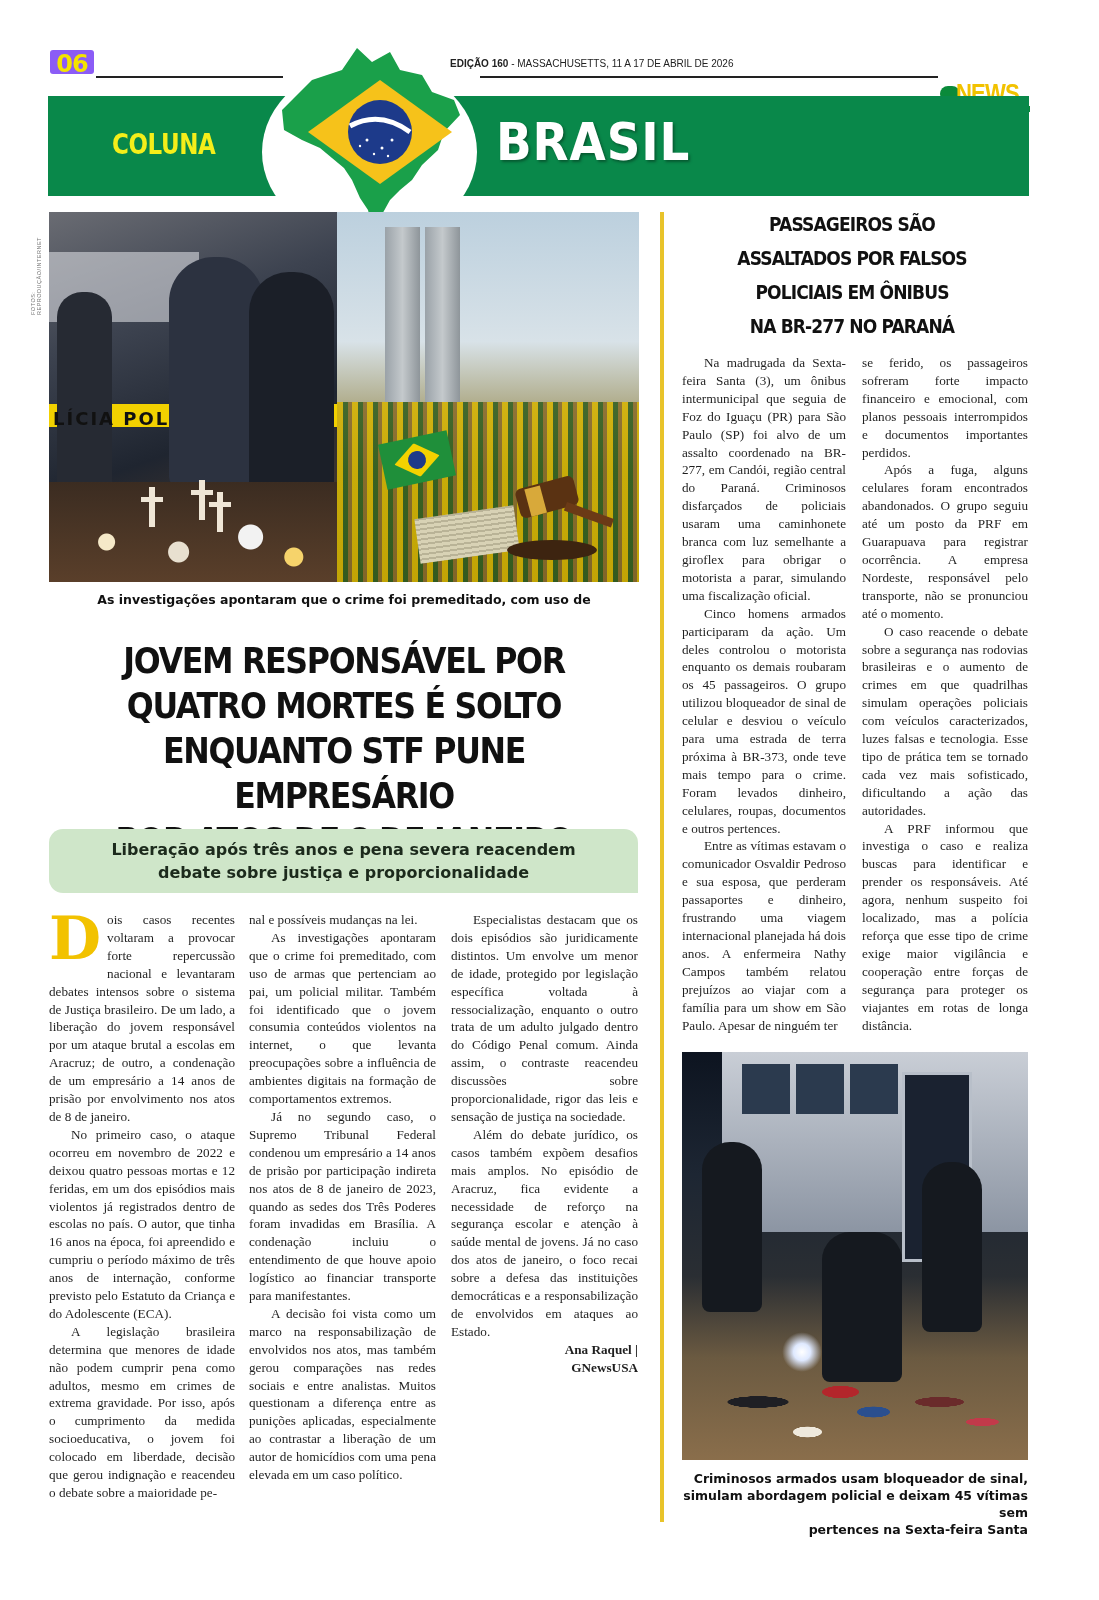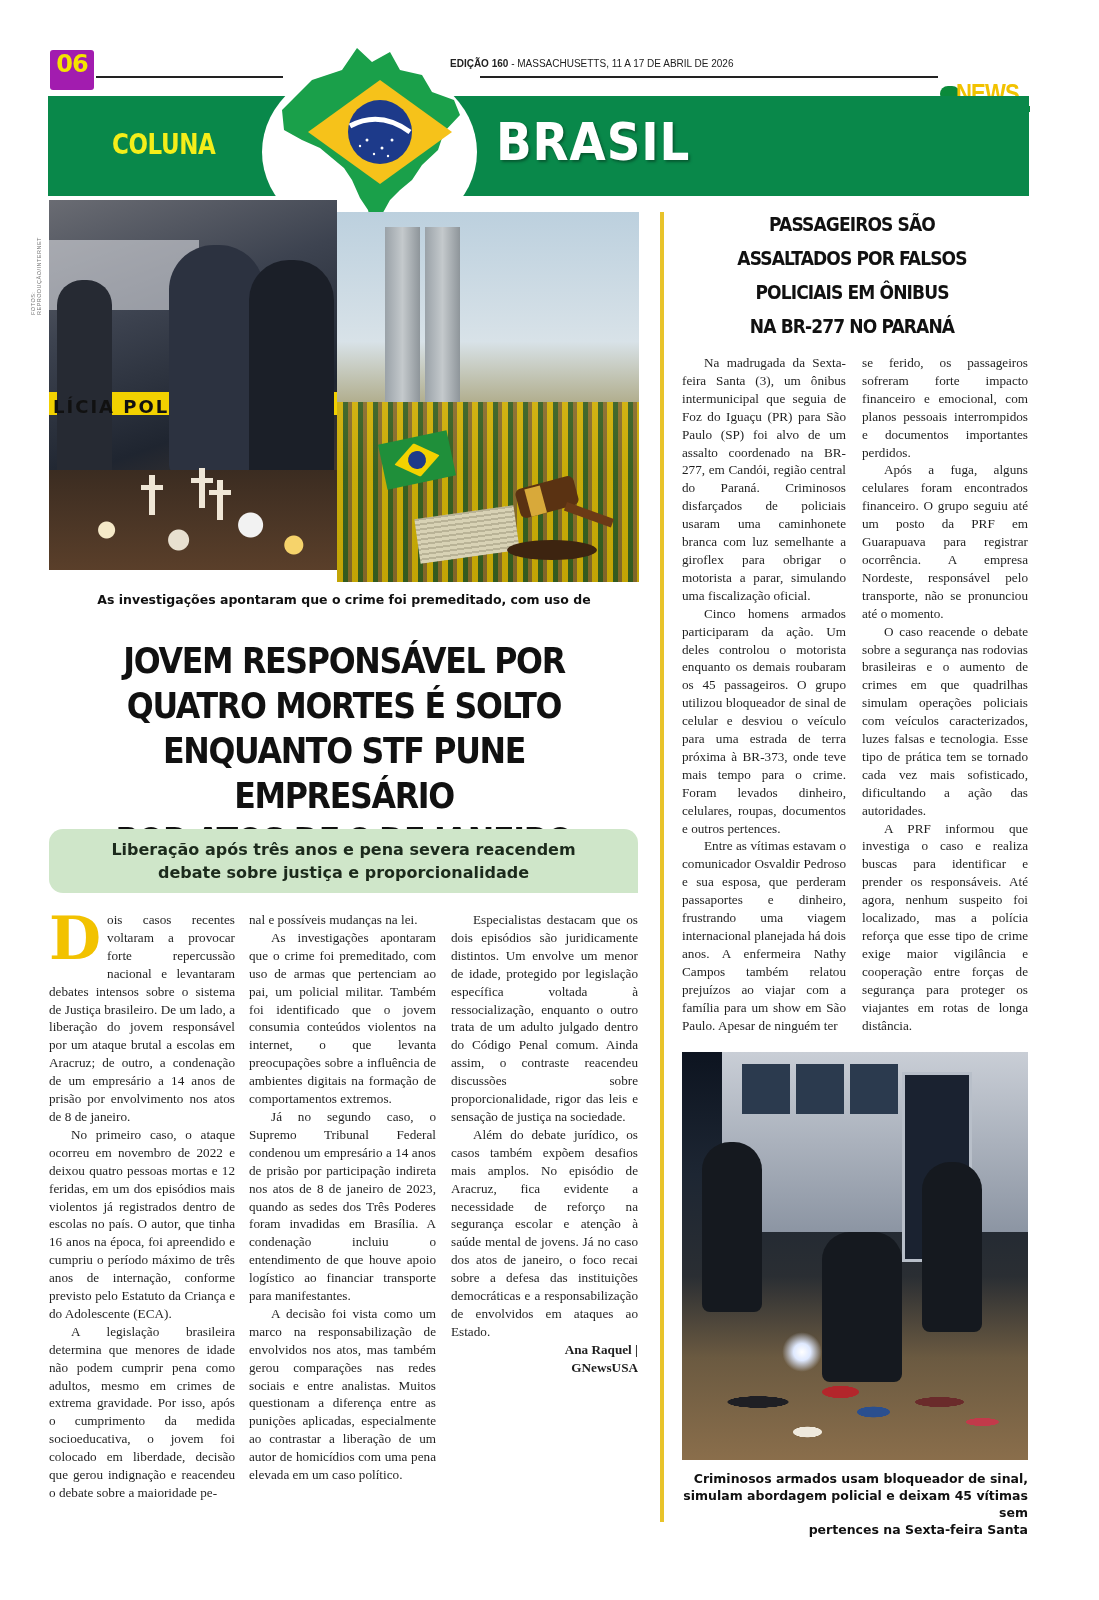--- a/index.html
+++ b/index.html
@@ -1,22 +1,22 @@
 <!DOCTYPE html>
 <html><head>
 <meta charset="utf-8">
 <style>
   * { box-sizing: border-box; margin: 0; padding: 0; }
   html, body { width: 1099px; height: 1600px; background: #ffffff; overflow: hidden; }
   body { position: relative; font-family: "Liberation Serif", serif; color: #1a1a1a; }
 
   
   .page-num {
-    position: absolute; left: 50px; top: 50px; width: 44px; height: 40px;
-    background: #a21caf; border-radius: 3px;
+    position: absolute; left: 50px; top: 50px; width: 44px; height: 24px;
+    background: #8b5cf6; border-radius: 3px;
     color: #f4e400; font-family: "DejaVu Sans", sans-serif; font-weight: 900;
     font-size: 24px; line-height: 28px; text-align: center; letter-spacing: -1px;
   }
   .rule-left { position: absolute; left: 96px; top: 76px; width: 187px; height: 2px; background: #222; }
   .rule-right { position: absolute; left: 480px; top: 76px; width: 458px; height: 2px; background: #222; }
   .edition {
     position: absolute; left: 450px; top: 58px;
     font-family: "Liberation Sans", sans-serif; font-size: 10px; color: #222;
   }
   .edition b { font-weight: 700; }
@@ -58,21 +58,21 @@
   }
   .map-svg { position: absolute; left: 272px; top: 40px; width: 200px; height: 190px; }
 
   
   .photo-credit {
     position: absolute; left: 30px; top: 215px; width: 14px; height: 100px;
     writing-mode: vertical-rl; transform: rotate(180deg);
     font-family: "Liberation Sans", sans-serif; font-size: 5.5px; color: #777; letter-spacing: 0.5px;
   }
   .photo-a {
-    position: absolute; left: 49px; top: 200px; width: 288px; height: 370px;
+    position: absolute; left: 49px; top: 212px; width: 288px; height: 370px;
     background:
       linear-gradient(180deg, rgba(0,0,0,0) 0%, rgba(0,0,0,0) 52%, #f2d100 52%, #f2d100 58%, rgba(0,0,0,0) 58%),
       linear-gradient(160deg, #6a6c73 0%, #3d4350 30%, #1f2530 60%, #4a3b2e 85%, #7b5b3f 100%);
     overflow: hidden;
   }
   .tape-text {
     position: absolute; left: 0; top: 196px; width: 288px; height: 22px;
     font-family: "DejaVu Sans", sans-serif; font-weight: 900; font-size: 18px; color: #111;
     line-height: 22px; padding-left: 4px; letter-spacing: 2px;
   }
@@ -292,21 +292,21 @@
 </div>
 
 <div class="rcol rcol1">
   <p>Na madrugada da Sexta-feira Santa (3), um ônibus intermunicipal que seguia de Foz do Iguaçu (PR) para São Paulo (SP) foi alvo de um assalto coordenado na BR-277, em Candói, região central do Paraná. Criminosos disfarçados de policiais usaram uma caminhonete branca com luz semelhante a giroflex para obrigar o motorista a parar, simulando uma fiscalização oficial.</p>
   <p>Cinco homens armados participaram da ação. Um deles controlou o motorista enquanto os demais roubaram os 45 passageiros. O grupo utilizou bloqueador de sinal de celular e desviou o veículo para uma estrada de terra próxima à BR-373, onde teve mais tempo para o crime. Foram levados dinheiro, celulares, roupas, documentos e outros pertences.</p>
   <p>Entre as vítimas estavam o comunicador Osvaldir Pedroso e sua esposa, que perderam passaportes e dinheiro, frustrando uma viagem internacional planejada há dois anos. A enfermeira Nathy Campos também relatou prejuízos ao viajar com a família para um show em São Paulo. Apesar de ninguém ter</p>
 </div>
 
 <div class="rcol rcol2">
   <p class="noindent">se ferido, os passageiros sofreram forte impacto financeiro e emocional, com planos pessoais interrompidos e documentos importantes perdidos.</p>
-  <p>Após a fuga, alguns celulares foram encontrados financeiro. O grupo seguiu até um posto da PRF em Guarapuava para registrar ocorrência. A empresa Nordeste, responsável pelo transporte, não se pronunciou até o momento.</p>
+  <p>Após a fuga, alguns celulares foram encontrados abandonados. O grupo seguiu até um posto da PRF em Guarapuava para registrar ocorrência. A empresa Nordeste, responsável pelo transporte, não se pronunciou até o momento.</p>
   <p>O caso reacende o debate sobre a segurança nas rodovias brasileiras e o aumento de crimes em que quadrilhas simulam operações policiais com veículos caracterizados, luzes falsas e tecnologia. Esse tipo de prática tem se tornado cada vez mais sofisticado, dificultando a ação das autoridades.</p>
   <p>A PRF informou que investiga o caso e realiza buscas para identificar e prender os responsáveis. Até agora, nenhum suspeito foi localizado, mas a polícia reforça que esse tipo de crime exige maior vigilância e cooperação entre forças de segurança para proteger os viajantes em rotas de longa distância.</p>
 </div>
 
 <div class="photo-c" title="Criminosos armados e encapuzados revistando pertences ao lado de um ônibus à noite">
   <div class="bus">
     <div class="bus-win" style="left:20px;"></div>
     <div class="bus-win" style="left:74px;"></div>
     <div class="bus-win" style="left:128px;"></div>
   </div>

